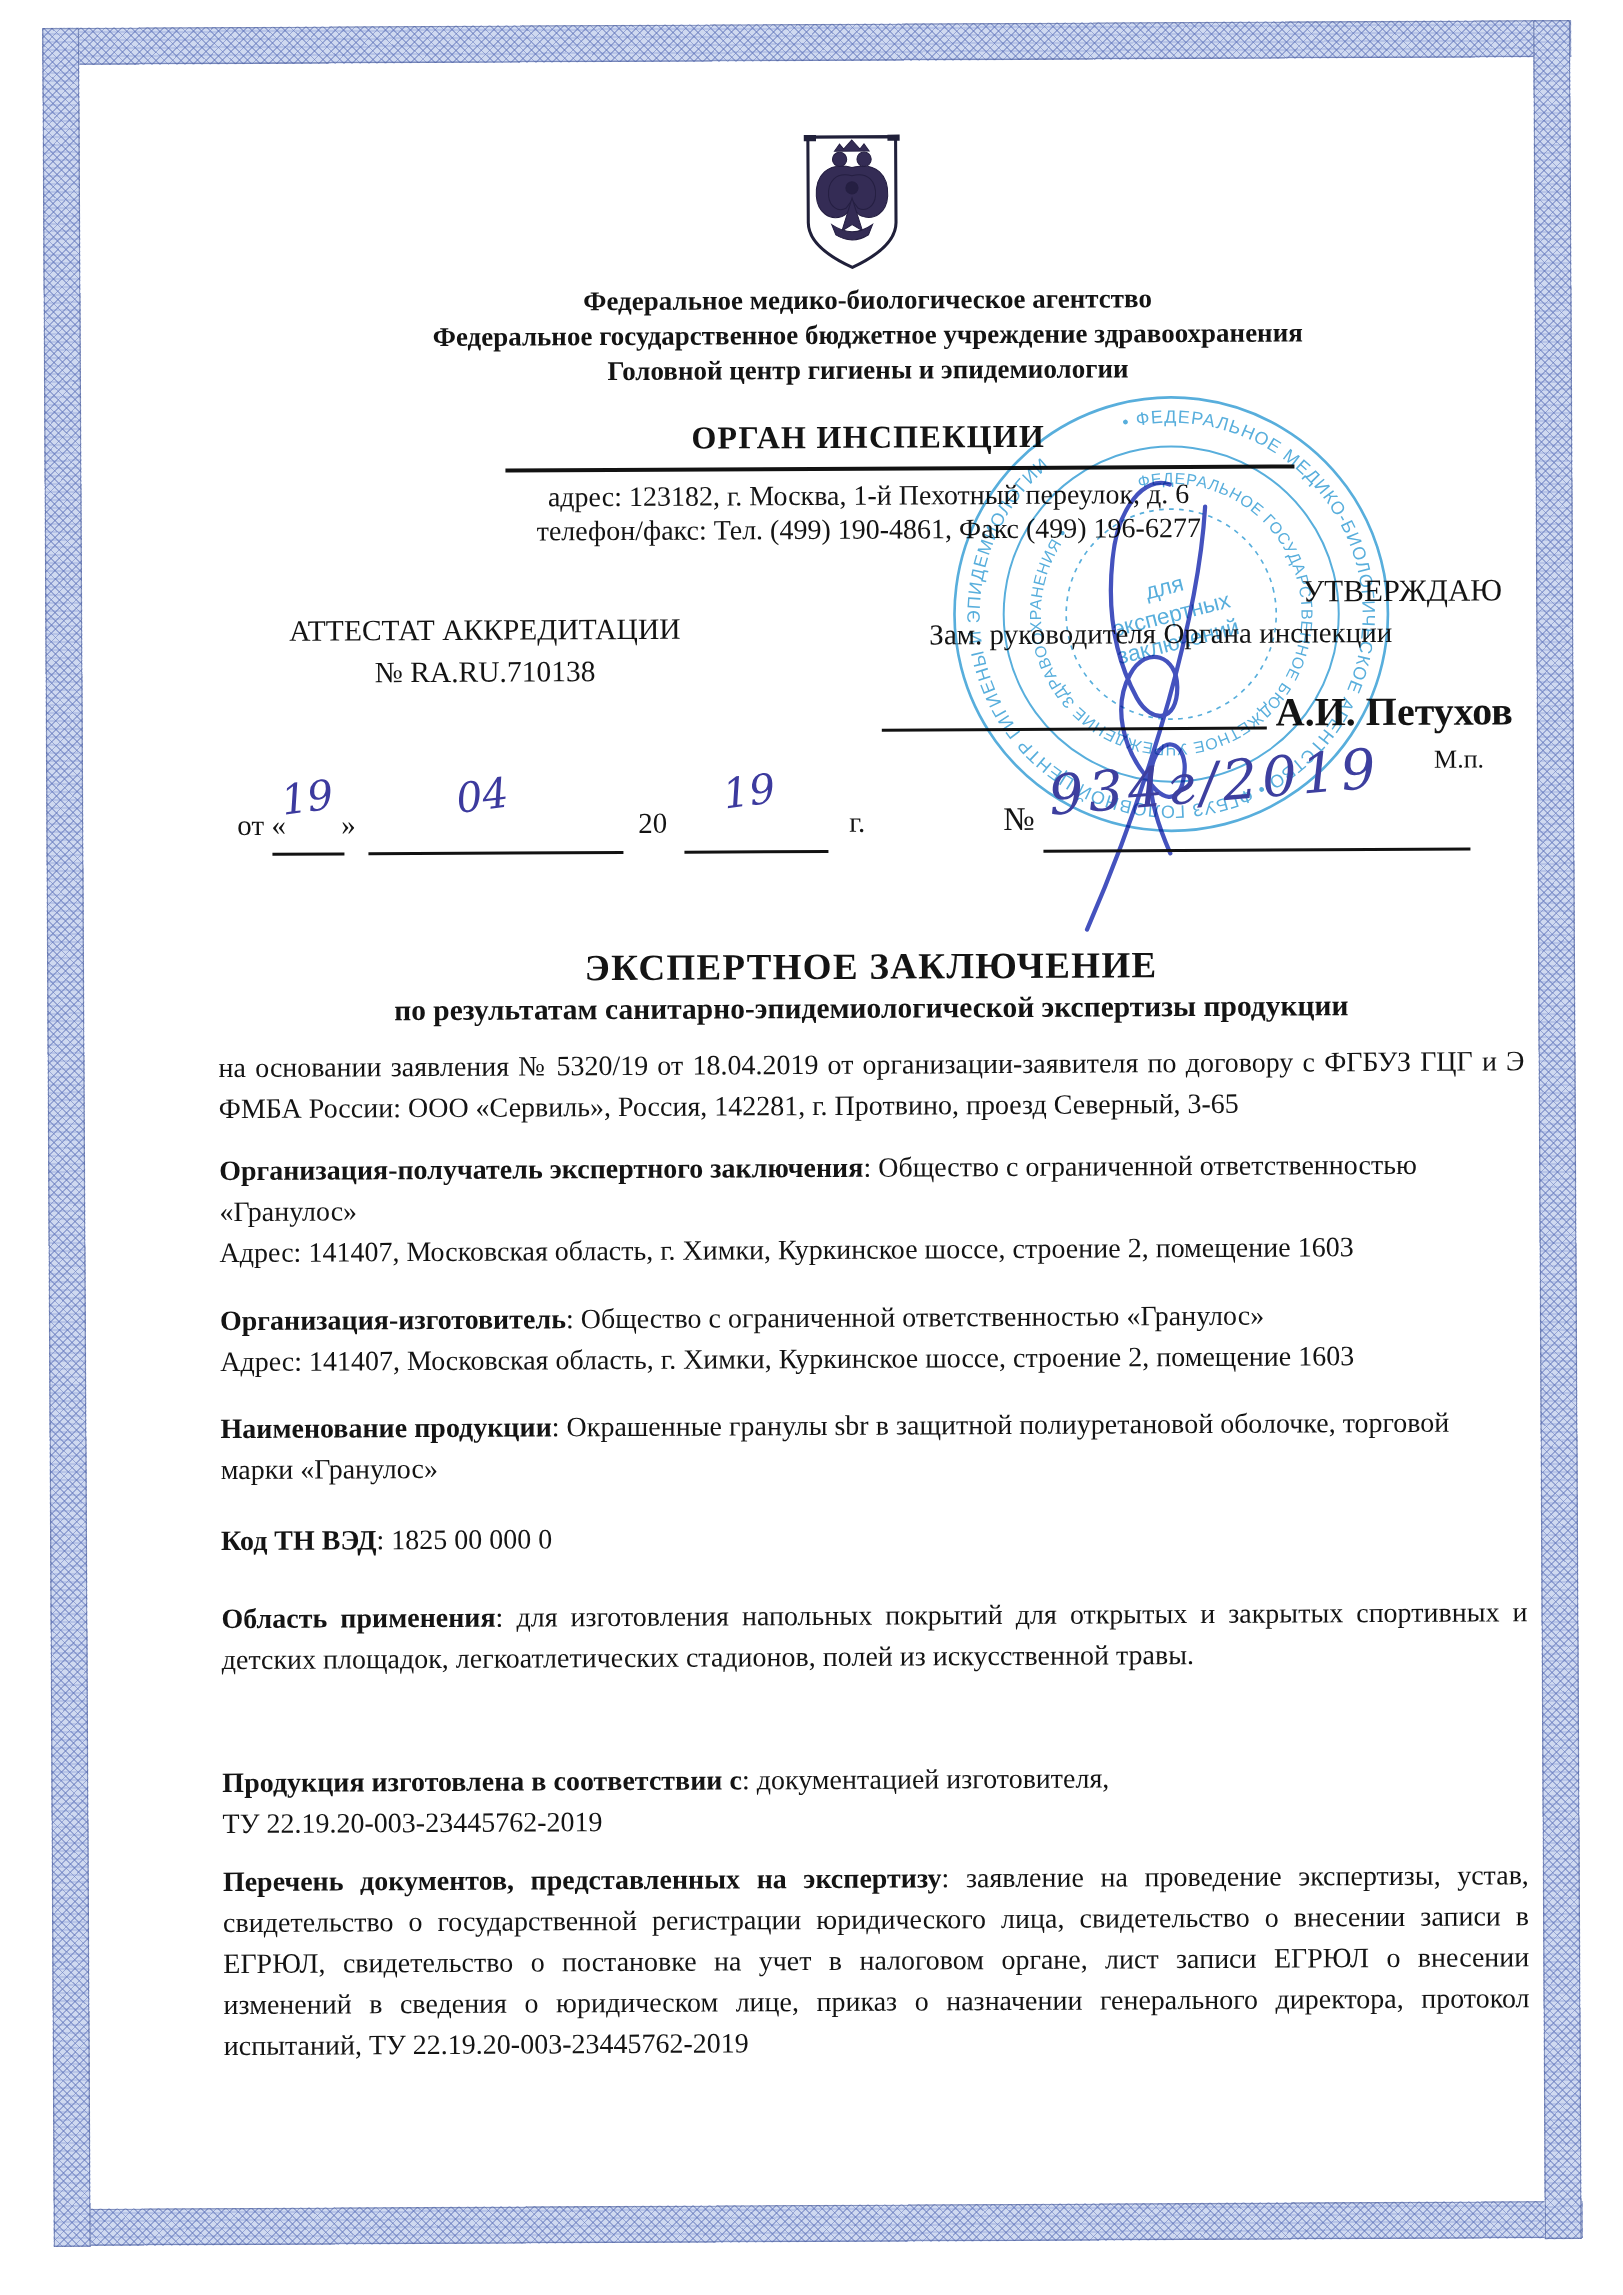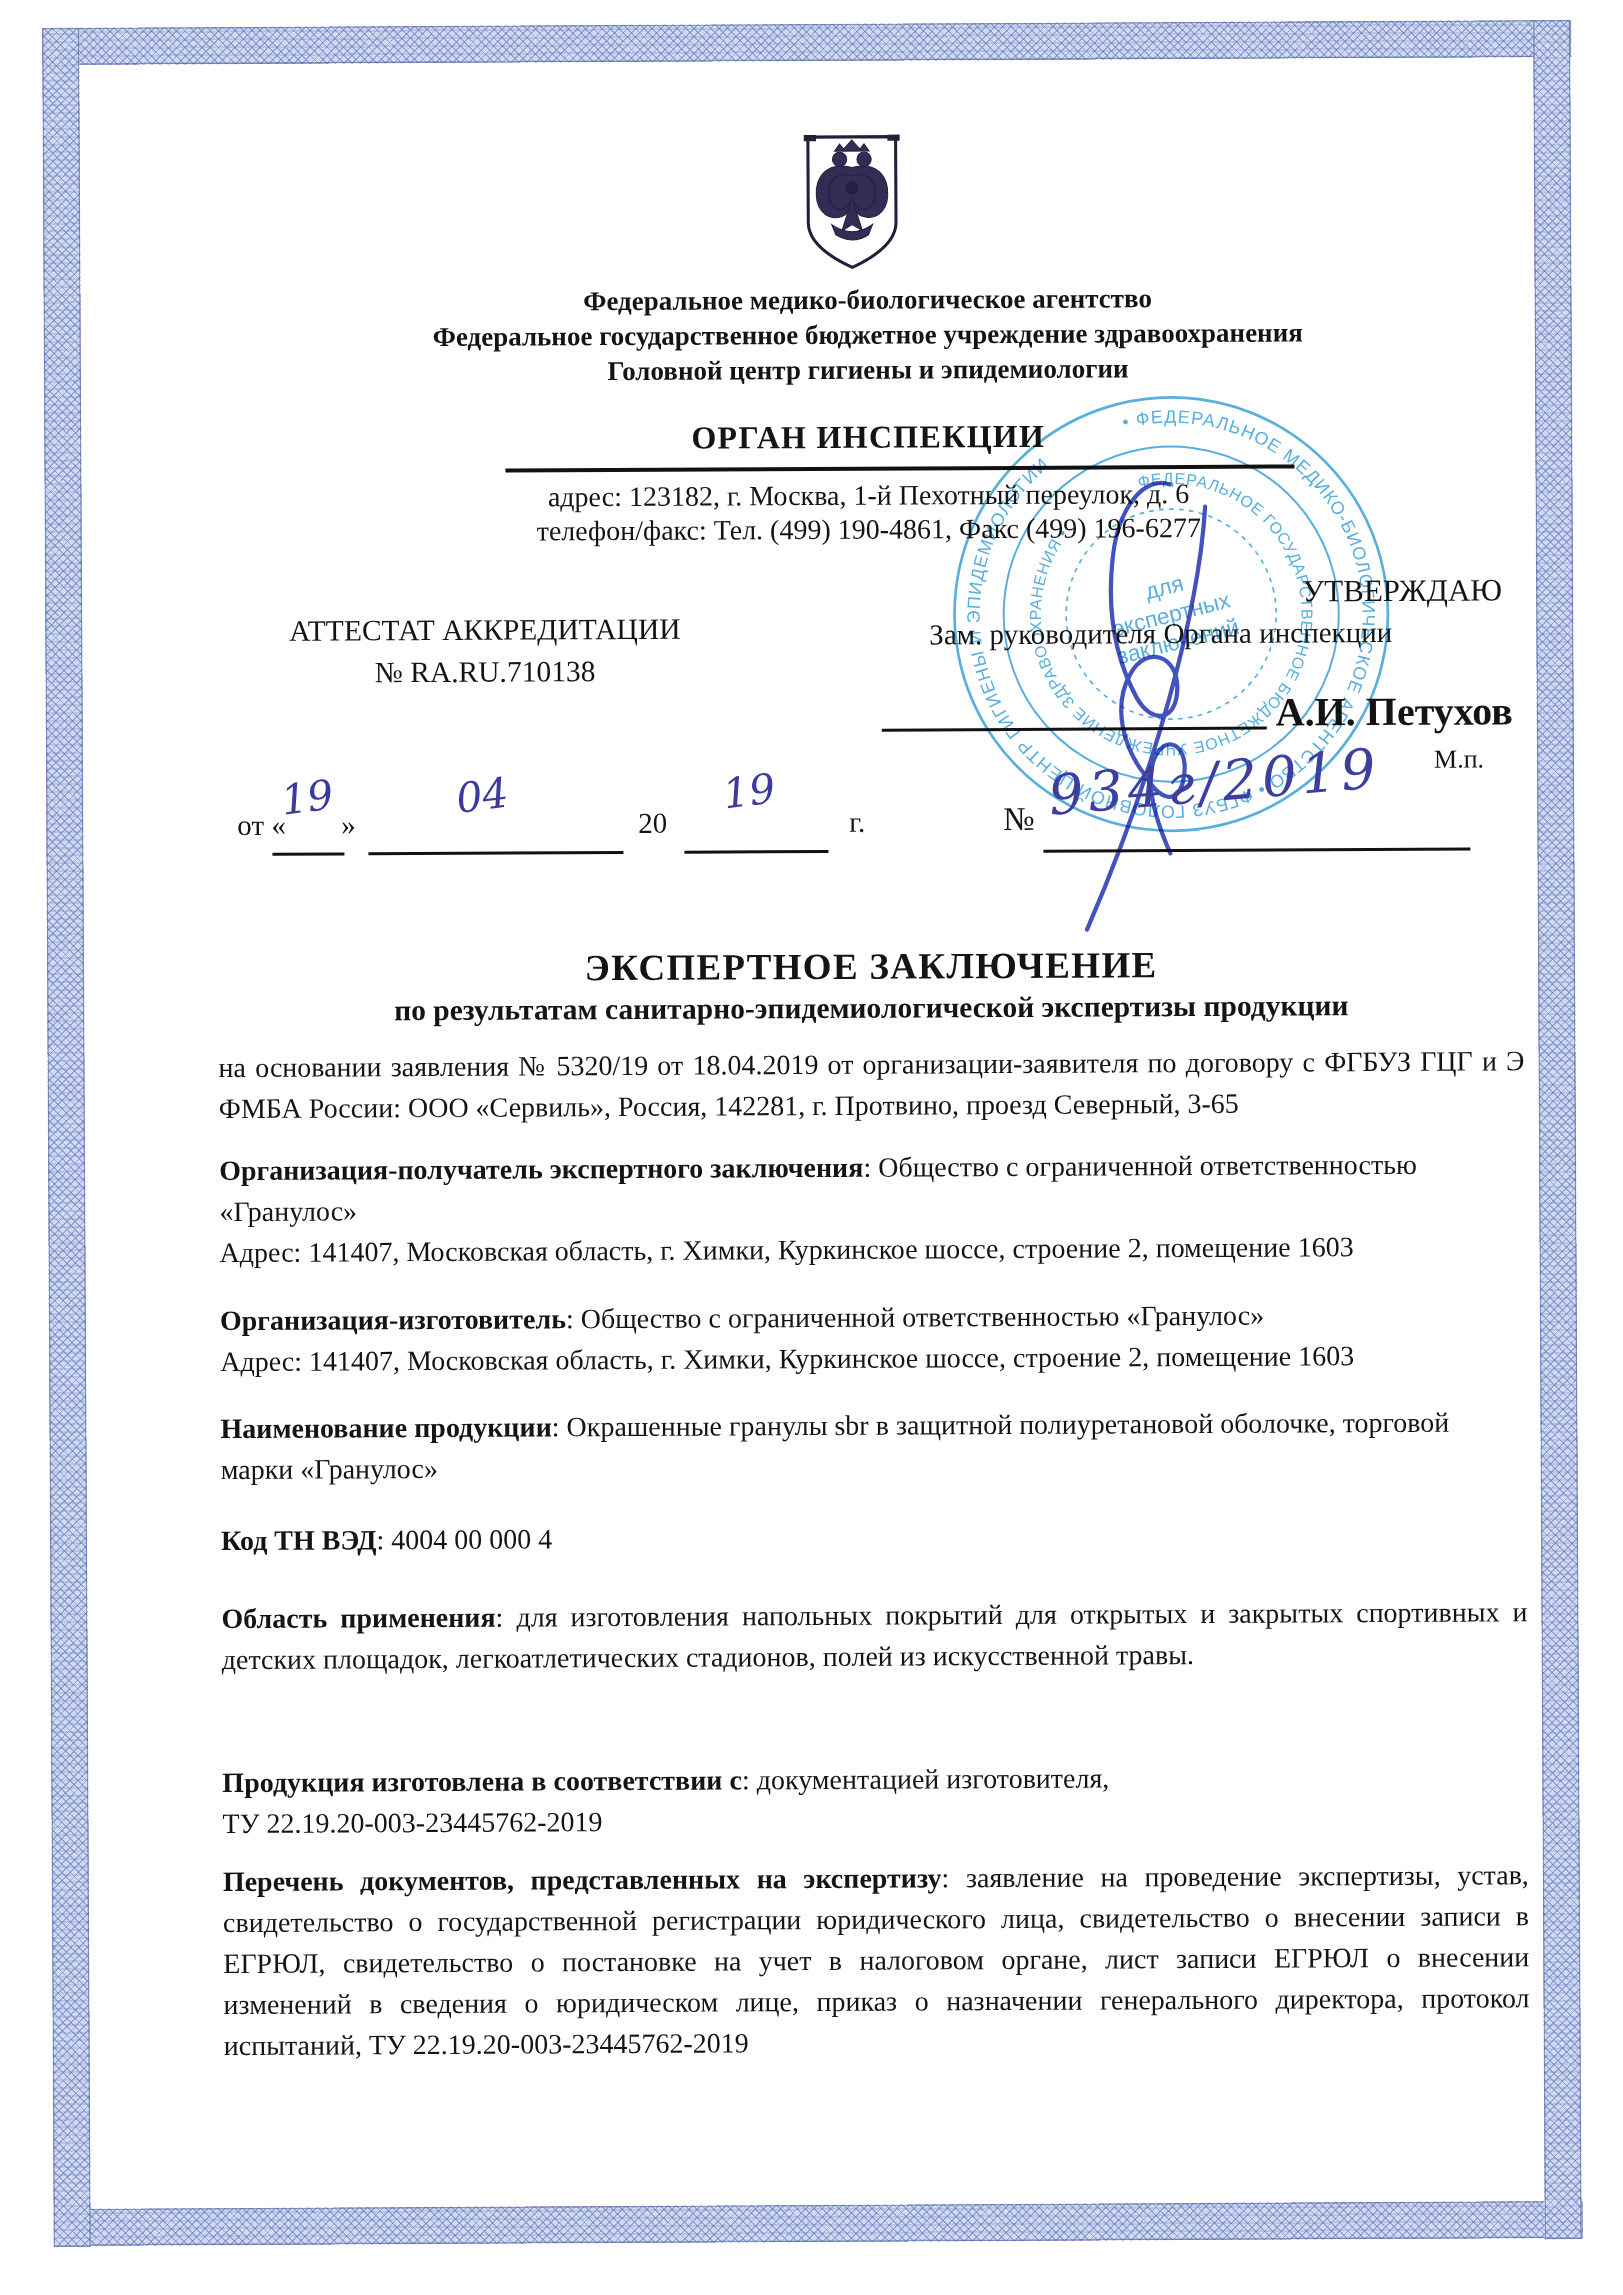--- a/index.html
+++ b/index.html
@@ -137,21 +137,21 @@
   <div class="abs doc-sub">по результатам санитарно-эпидемиологической экспертизы продукции</div>
 
   <p class="abs para just" style="top:1044px;">на основании заявления № 5320/19 от 18.04.2019 от организации-заявителя по договору с ФГБУЗ ГЦГ и Э ФМБА России: ООО «Сервиль», Россия, 142281, г. Протвино, проезд Северный, 3-65</p>
 
   <p class="abs para" style="top:1147px;"><b>Организация-получатель экспертного заключения</b><span>: Общество с ограниченной ответственностью «Гранулос»</span><br><span>Адрес: 141407, Московская область, г. Химки, Куркинское шоссе, строение 2, помещение 1603</span></p>
 
   <p class="abs para" style="top:1297px;"><b>Организация-изготовитель</b><span>: Общество с ограниченной ответственностью «Гранулос»</span><br><span>Адрес: 141407, Московская область, г. Химки, Куркинское шоссе, строение 2, помещение 1603</span></p>
 
   <p class="abs para" style="top:1405px;"><b>Наименование продукции</b><span>: Окрашенные гранулы sbr в защитной полиуретановой оболочке, торговой марки «Гранулос»</span></p>
 
-  <p class="abs para" style="top:1517px;"><b>Код ТН ВЭД</b><span>: 4004 00 000 4</span></p>
+  <p class="abs para" style="top:1517px;"><b>Код ТН ВЭД</b><span>: 1825 00 000 0</span></p>
 
   <p class="abs para just" style="top:1595px;"><b>Область применения</b><span>: для изготовления напольных покрытий для открытых и закрытых спортивных и детских площадок, легкоатлетических стадионов, полей из искусственной травы.</span></p>
 
   <p class="abs para" style="top:1759px;"><b>Продукция изготовлена в соответствии с</b><span>: документацией изготовителя,</span><br><span>ТУ 22.19.20-003-23445762-2019</span></p>
 
   <p class="abs para just" style="top:1858px;"><b>Перечень документов, представленных на экспертизу</b><span>: заявление на проведение экспертизы, устав, свидетельство о государственной регистрации юридического лица, свидетельство о внесении записи в ЕГРЮЛ, свидетельство о постановке на учет в налоговом органе, лист записи ЕГРЮЛ о внесении изменений в сведения о юридическом лице, приказ о назначении генерального директора, протокол испытаний, ТУ 22.19.20-003-23445762-2019</span></p>
 
 </div>
 
 

